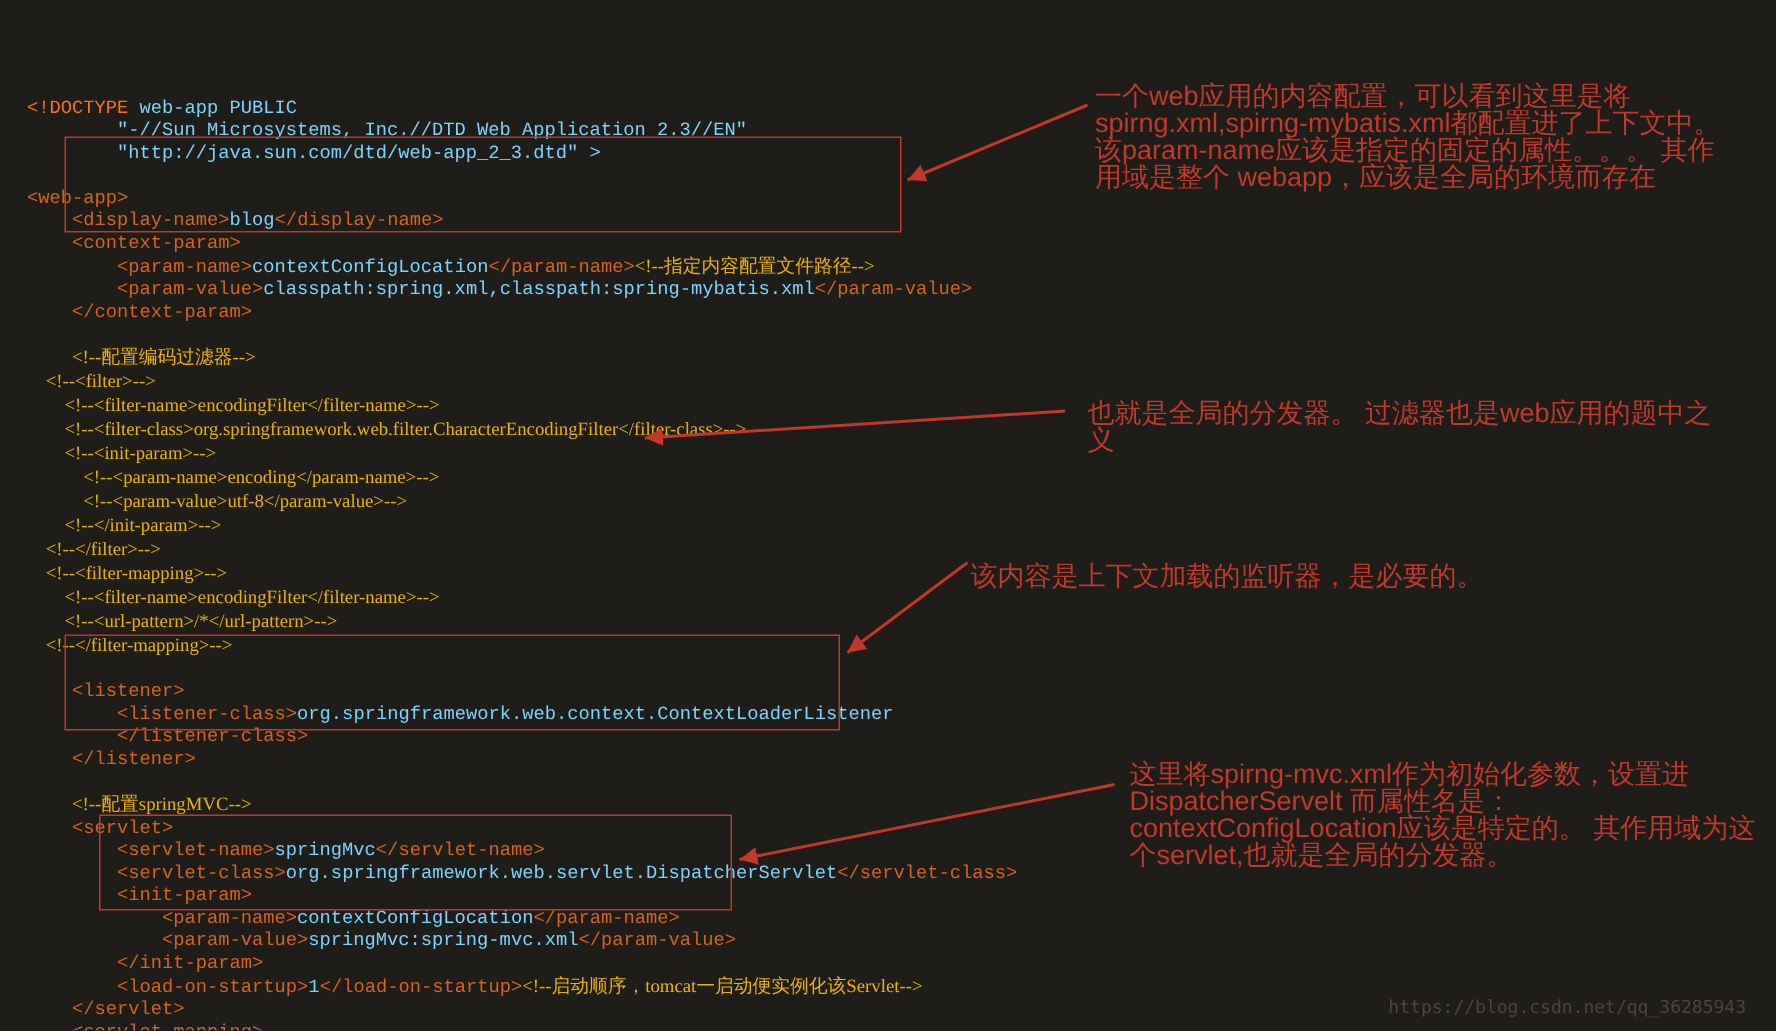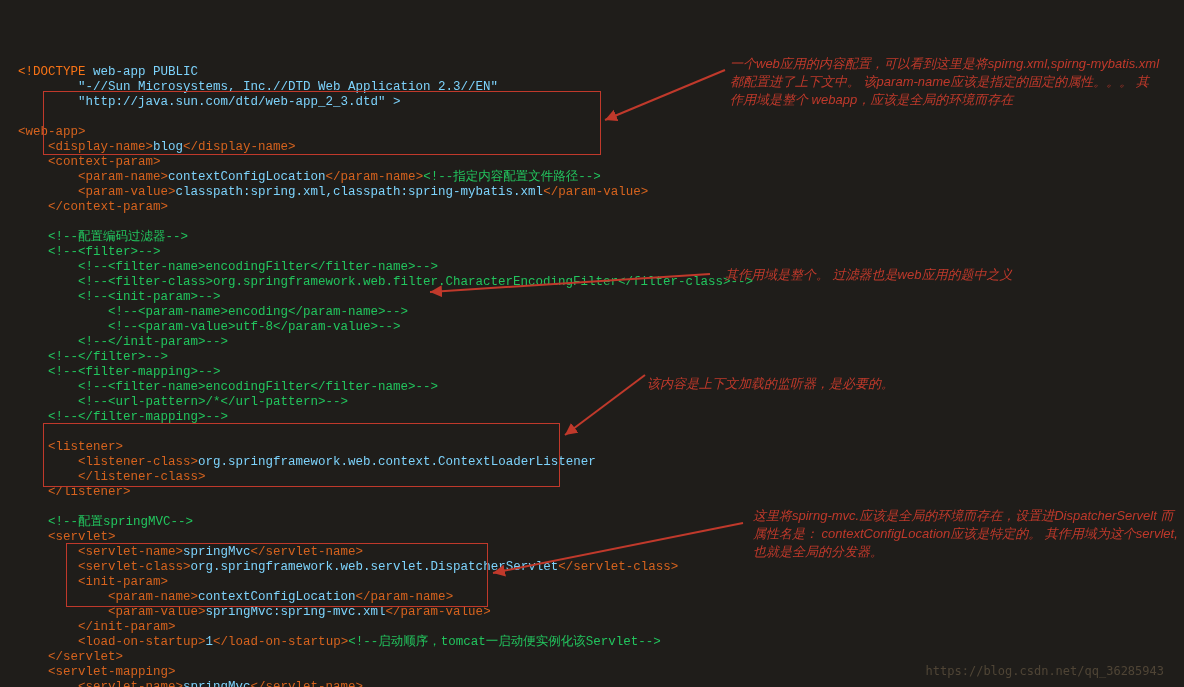--- a/index.html
+++ b/index.html
@@ -12,36 +12,35 @@
     line-height: 15px;
     white-space: pre;
     position: relative;
     width: 1184px;
     height: 687px;
     box-sizing: border-box;
     overflow: hidden;
   }
   .tag    { color: #d6631e; font-family: Liberation Mono, monospace; }
   .text   { color: #7dd3fc; }
-  .cmt    { color: #22c55e; }
+  .cmt    { color: #eab308; font-family: Liberation Serif, serif; }
   .kw     { color: #f97316; }
   .box {
     position: absolute;
     border: 1px solid #c0392b;
     pointer-events: none;
   }
   .ann {
     position: absolute;
     color: #c0392b;
     font-family: 'Microsoft YaHei', sans-serif;
-    font-size: 13px;
+    font-size: 18px;
     line-height: 18px;
     white-space: normal;
     width: 430px;
-    font-style: italic;
   }
   .wm {
     position: absolute;
     right: 20px;
     bottom: 8px;
     color: rgba(170,142,106,.35);
     font-size: 12px;
     font-family: Consolas, monospace;
   }
   svg.arrow { position: absolute; pointer-events: none; }
@@ -133,22 +132,22 @@
         <path d="M0,0 L6,3 L0,6 Z" fill="#c0392b"></path>
       </marker>
     </defs>
     <line x1="255" y1="5" x2="5" y2="55" stroke="#c0392b" stroke-width="2" marker-end="url(#ah4)"></line>
   </svg>
 
 
 <div class="ann" style="left:730px; top:55px;">一个web应用的内容配置，可以看到这里是将spirng.xml,spirng-mybatis.xml都配置进了上下文中。
     该param-name应该是指定的固定的属性。。。
     其作用域是整个 webapp，应该是全局的环境而存在</div>
-<div class="ann" style="left:725px; top:266px;">其作用域是整个。 过滤器也是web应用的题中之义</div>
+<div class="ann" style="left:725px; top:266px;">也就是全局的分发器。 过滤器也是web应用的题中之义</div>
 <div class="ann" style="left:647px; top:360px;margin-top:15px;">该内容是上下文加载的监听器，是必要的。</div>
-<div class="ann" style="left:753px; top:507px;">这里将spirng-mvc.应该是全局的环境而存在，设置进DispatcherServelt
+<div class="ann" style="left:753px; top:507px;">这里将spirng-mvc.xml作为初始化参数，设置进DispatcherServelt
     而属性名是：  contextConfigLocation应该是特定的。
 其作用域为这个servlet,也就是全局的分发器。</div>
 
 <div class="wm">https://blog.csdn.net/qq_36285943</div>
 
 
 
 
 </body></html>

